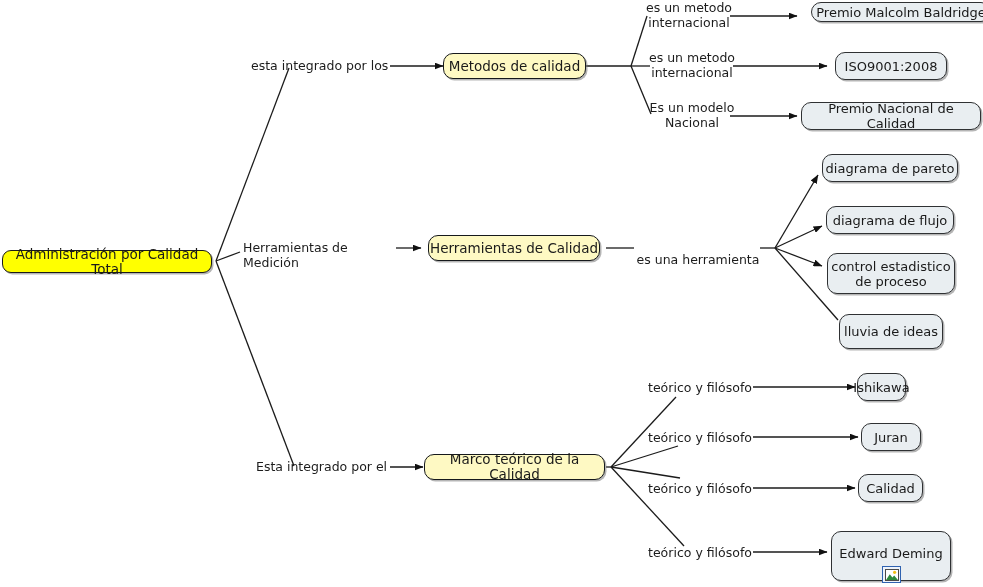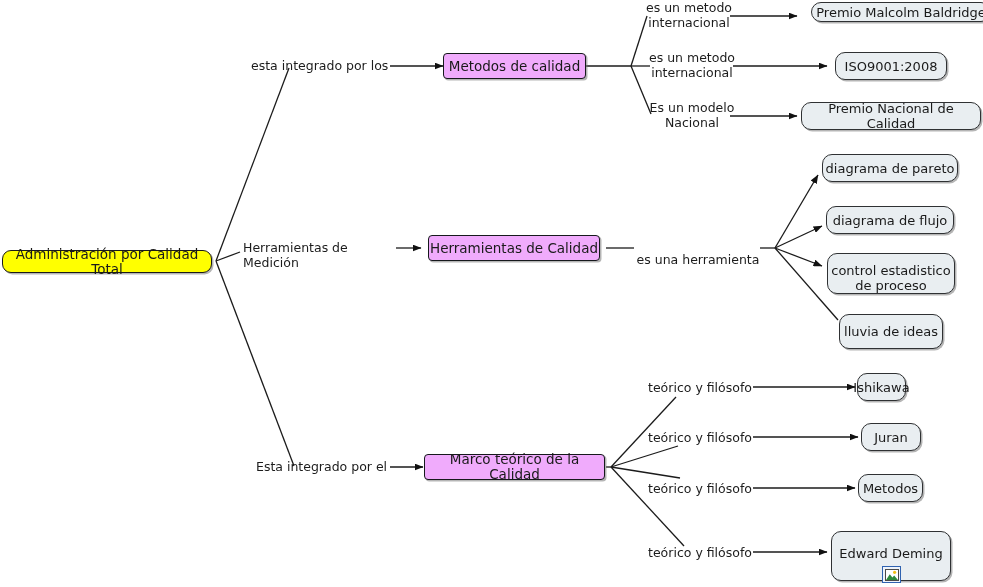--- a/index.html
+++ b/index.html
@@ -42,23 +42,23 @@
     white-space: pre-line;
     box-shadow: 1.5px 1.5px 0.5px rgba(120,120,120,0.55);
   }
   .node.root {
     background: #ffff00;
     border-color: #1a1a1a;
     border-radius: 9px;
     font-size: 13.5px;
   }
   .node.blue {
-    background: #f0abfc;
+    background: #fef9c3;
     border-color: #16191c;
-    border-radius: 4px;
+    border-radius: 10px;
     font-size: 13.5px;
   }
   .node.leaf {
     background: #e9eef1;
     border-color: #2f3133;
     border-radius: 10px;
   }
   .node.leaf.tall {
     align-items: flex-start;
     padding-top: 14px;
@@ -190,21 +190,21 @@
   <div class="edge-label" style="left:636px; top:240px; width:124px;margin-top:12px;">es una herramienta</div>
 
   <div class="node leaf" style="left:822px; top:154px; width:136px; height:28px;">
     <span>diagrama de pareto</span>
   </div>
 
   <div class="node leaf" style="left:826px; top:206px; width:128px; height:28px;">
     <span>diagrama de flujo</span>
   </div>
 
-  <div class="node leaf" style="left:827px; top:253px; width:128px; height:41px;align-items:flex-end;">
+  <div class="node leaf" style="left:827px; top:253px; width:128px; height:41px;">
     <span>control estadistico
 de proceso</span>
   </div>
 
   <div class="node leaf" style="left:839px; top:314px; width:104px; height:35px;">
     <span>lluvia de ideas</span>
   </div>
 
   <div class="edge-label lead" style="left:256px; top:459px; width:140px;">Esta integrado por el</div>
 
@@ -220,21 +220,21 @@
 
   <div class="edge-label" style="left:646px; top:430px; width:108px;">teórico y filósofo</div>
 
   <div class="node leaf" style="left:861px; top:423px; width:60px; height:28px;">
     <span>Juran</span>
   </div>
 
   <div class="edge-label" style="left:646px; top:481px; width:108px;">teórico y filósofo</div>
 
   <div class="node leaf" style="left:858px; top:474px; width:65px; height:28px;">
-    <span>Metodos</span>
+    <span>Calidad</span>
   </div>
 
   <div class="edge-label" style="left:646px; top:545px; width:108px;">teórico y filósofo</div>
 
   <div class="node leaf tall" style="left:831px; top:531px; width:120px; height:50px;">
     <span>Edward Deming</span>
   </div>
 
   <div class="img-badge" style="left:882px; top:566px;">
     <svg width="14" height="12" viewBox="0 0 14 12" xmlns="http://www.w3.org/2000/svg">

